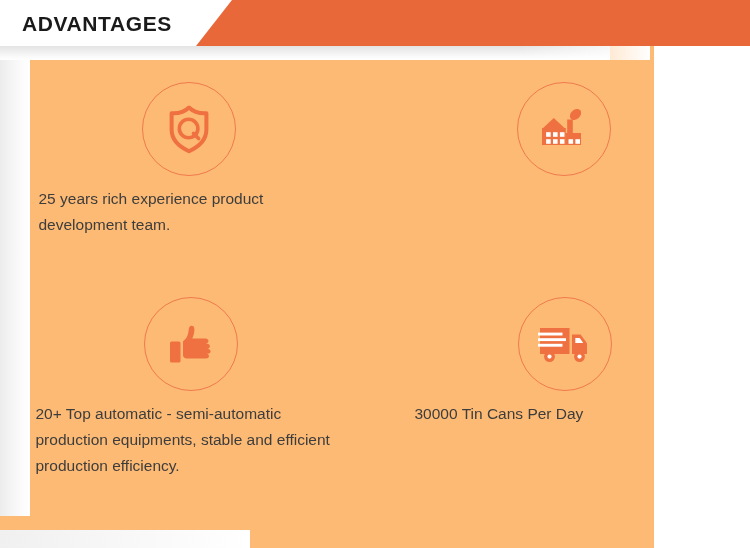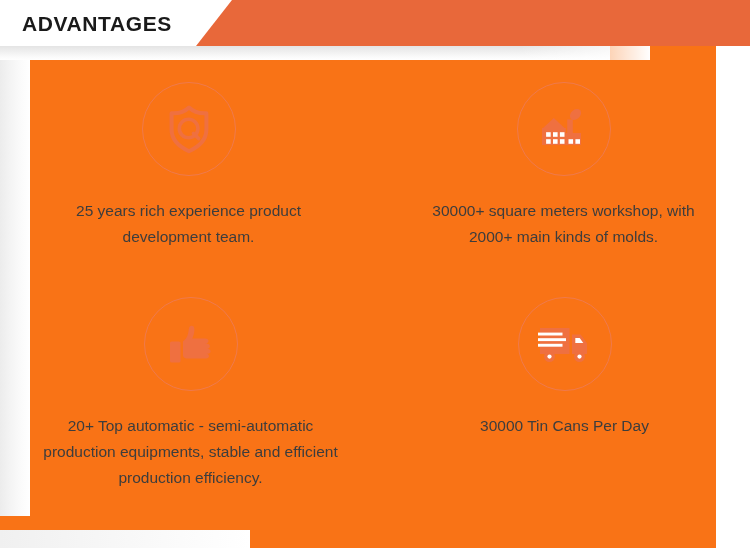--- a/index.html
+++ b/index.html
@@ -7,23 +7,23 @@
   html, body {
     width: 750px;
     height: 548px;
     background: #ffffff;
     font-family: "Liberation Sans", sans-serif;
     overflow: hidden;
   }
 
   .page {
     position: relative;
-    width: 716px;
+    width: 654px;
     height: 548px;
-    background: #f97316;
+    background: #fdba74;
   }
 
   
   .left-shade {
     position: absolute;
     left: 0; top: 46px;
     width: 30px; height: 470px;
     background: linear-gradient(to right, #ececec 0%, #f4f4f4 35%, #fbfbfb 70%, #ffffff 100%);
     pointer-events: none;
   }
@@ -104,23 +104,22 @@
     border: 1.5px solid #ef7a4d;
     border-radius: 50%;
     display: flex;
     align-items: center;
     justify-content: center;
     margin-top: 2px;
   }
   .icon-circle svg { display: block; }
 
   .feature-text {
-    margin-top: 22px;
+    margin-top: 10px;
     width: 300px;
-    text-align: center;
     font-size: 15.5px;
     line-height: 26px;
     color: #3d3d3d;
   }
   .cell-3 .feature-text { width: 310px; }
   .cell-4 .feature-text { width: 300px; }
 </style>
 </head>
 <body>
 
@@ -169,21 +168,20 @@
             <rect x="16" y="29.2" width="4.6" height="4.6" fill="#ffffff"></rect>
             <rect x="22.9" y="29.2" width="4.6" height="4.6" fill="#ffffff"></rect>
             <rect x="9.1" y="36.2" width="4.6" height="4.6" fill="#ffffff"></rect>
             <rect x="16" y="36.2" width="4.6" height="4.6" fill="#ffffff"></rect>
             <rect x="22.9" y="36.2" width="4.6" height="4.6" fill="#ffffff"></rect>
             <rect x="31.5" y="36.2" width="4.6" height="4.6" fill="#ffffff"></rect>
             <rect x="38.4" y="36.2" width="4.6" height="4.6" fill="#ffffff"></rect>
           </svg>
         </span>
       </div>
-      <div class="feature-text">30000+ square meters workshop, with 2000+ main kinds of molds.</div>
     </div>
 
     <div class="cell cell-3">
       <div class="icon-circle">
         <span>
           <svg width="50" height="50" viewBox="0 0 50 50" aria-hidden="true">
 
             <rect x="4" y="22.5" width="10.5" height="21" rx="1.6" fill="#ef7040"></rect>
 
             <path d="M17 22.2 C17 22.2 19.6 20.6 21.2 17.2 C22.7 14 22.5 10.2 23.2 8.4

